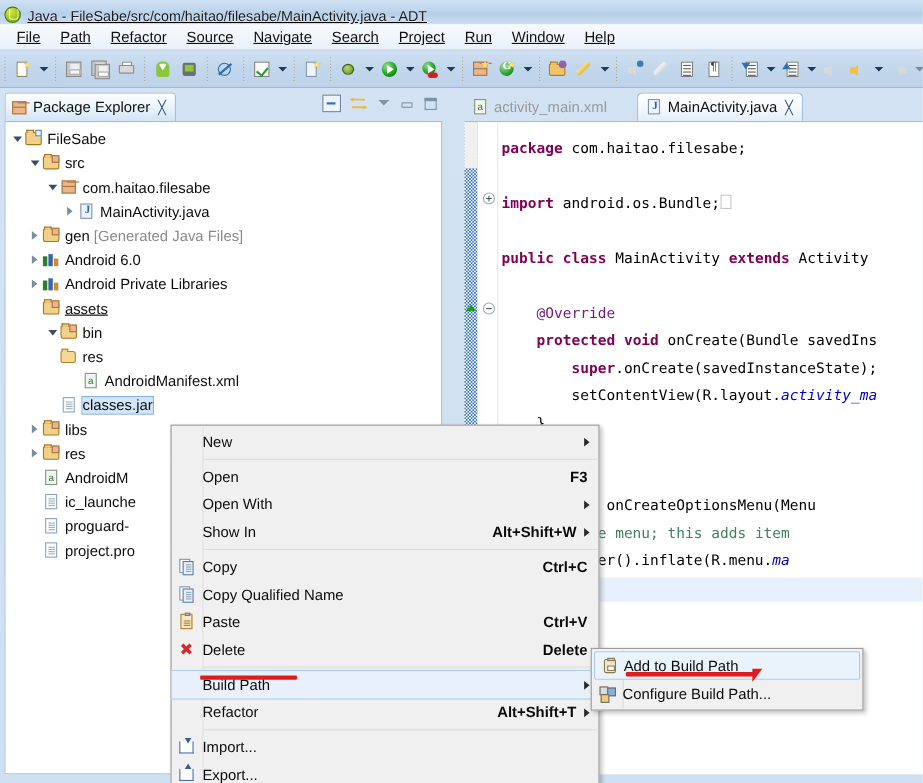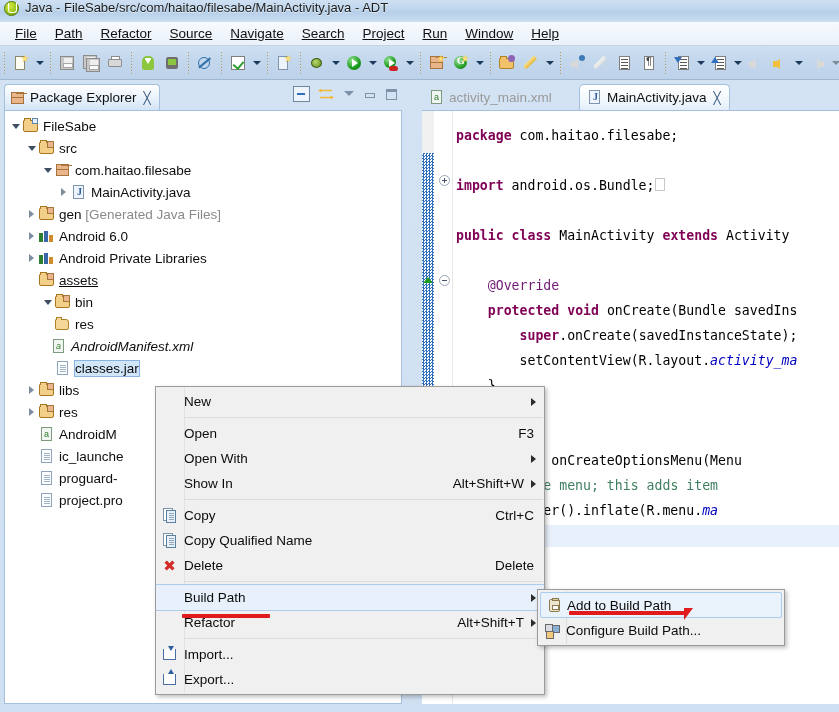--- a/index.html
+++ b/index.html
@@ -8,21 +8,21 @@
     font-family:"Liberation Sans","DejaVu Sans",sans-serif;
     font-size:13px;color:#000;background:#fff;
     -webkit-font-smoothing:antialiased;
   }
   #app{position:relative;width:839px;height:712px;overflow:hidden;
        background:linear-gradient(to bottom,#d3e3f3 0%,#cfe0f2 100%);}
 
   
   .titlebar{position:absolute;left:0;top:0;width:839px;height:22px;
     background:linear-gradient(to bottom,#cfe0f3 0%,#bed5ec 45%,#b6cfe9 55%,#cbdef1 100%);
-    display:flex;align-items:flex-start;overflow:hidden;}
+    display:flex;align-items:flex-end;overflow:hidden;text-decoration:underline;}
   .title-icon{width:17px;height:17px;margin-left:3px;margin-right:5px;flex:none;position:relative;}
   .title-icon .ball{position:absolute;left:1px;top:1px;width:15px;height:15px;border-radius:50%;
     background:radial-gradient(circle at 35% 28%,#d8e84a 0%,#9ac61c 55%,#5c8c06 100%);
     border:1px solid #4e7a05;box-sizing:border-box;}
   .title-icon .cup{position:absolute;left:5px;top:3px;width:7px;height:9px;
     border:1.5px solid #fff;border-top:none;border-radius:0 0 3px 3px;}
   .title-text{font-size:13px;color:#1b1b1b;white-space:nowrap;
     text-shadow:0 1px 0 rgba(255,255,255,.6);}
 
   
@@ -189,21 +189,21 @@
   
   .cmenu{position:absolute;left:155px;top:386px;width:390px;
     background:#f0f0f0;border:1px solid #9b9b9b;box-shadow:2px 2px 4px rgba(0,0,0,.25);
     padding:2px 0;box-sizing:border-box;z-index:40;}
   .cmenu .gutter{position:absolute;left:1px;top:1px;bottom:1px;width:27px;background:#f0f0f0;
     border-right:1px solid #e2e2e2;}
   .mi{position:relative;display:flex;align-items:center;height:25px;padding-left:28px;
     box-sizing:border-box;z-index:2;}
   .mi .mic{position:absolute;left:5px;top:4px;width:17px;height:17px;}
   .mi .mlabel{font-size:13.5px;color:#0b0b0b;white-space:nowrap;}
-  .mi .maccel{position:absolute;right:20px;font-size:13.5px;color:#0b0b0b;white-space:nowrap;}
+  .mi .maccel{position:absolute;right:20px;font-size:13.5px;color:#0b0b0b;white-space:nowrap;font-weight:bold;}
   .mi .maccel.noarrow{right:10px;}
   .mi .msub{position:absolute;right:8px;width:0;height:0;
     border-top:4px solid transparent;border-bottom:4px solid transparent;border-left:5px solid #2b2b2b;}
   .mi.hot{background:#e8f1fb;border-top:1px solid #aecdec;border-bottom:1px solid #aecdec;
     margin:-1px 0;height:27px;}
   .msep{height:1px;background:#dcdcdc;margin:3px 1px 3px 28px;}
   .msep.full{margin-left:1px;}
   .redline{position:absolute;height:4px;background:#e01b1b;border-radius:1px;z-index:60;}
 
   
@@ -576,21 +576,21 @@
             </span>
             <span class="tl">bin</span>
           </div>
           <div class="trow" style="padding-left: 36px;">
             <span class="tw"></span>
             <span class="ti">
               <span class="i-folder"></span>
             </span>
             <span class="tl">res</span>
           </div>
-          <div class="trow" style="padding-left: 32px; font-style: italic;">
+          <div class="trow" style="padding-left: 56px;">
             <span class="tw"></span>
             <span class="ti">
               <span class="i-xml"></span>
             </span>
             <span class="tl">AndroidManifest.xml</span>
           </div>
           <div class="trow sel" style="padding-left: 36px;">
             <span class="tw"></span>
             <span class="ti">
               <span class="i-file"></span>
@@ -729,20 +729,27 @@
     </div>
     <div class="mi">
       <span class="mic">
           <span class="cp1"></span>
           <span class="cp2"></span>
         </span>
       <span class="mlabel">Copy Qualified Name</span>
     </div>
     <div class="mi">
       <span class="mic">
+          <span class="clip"></span>
+        </span>
+      <span class="mlabel">Paste</span>
+      <span class="maccel noarrow">Ctrl+V</span>
+    </div>
+    <div class="mi">
+      <span class="mic">
           <span class="xred">✖</span>
         </span>
       <span class="mlabel">Delete</span>
       <span class="maccel noarrow">Delete</span>
     </div>
     <div class="msep full"></div>
 
     <div class="mi hot">
       <span class="mlabel">Build Path</span>
       <span class="msub"></span>

